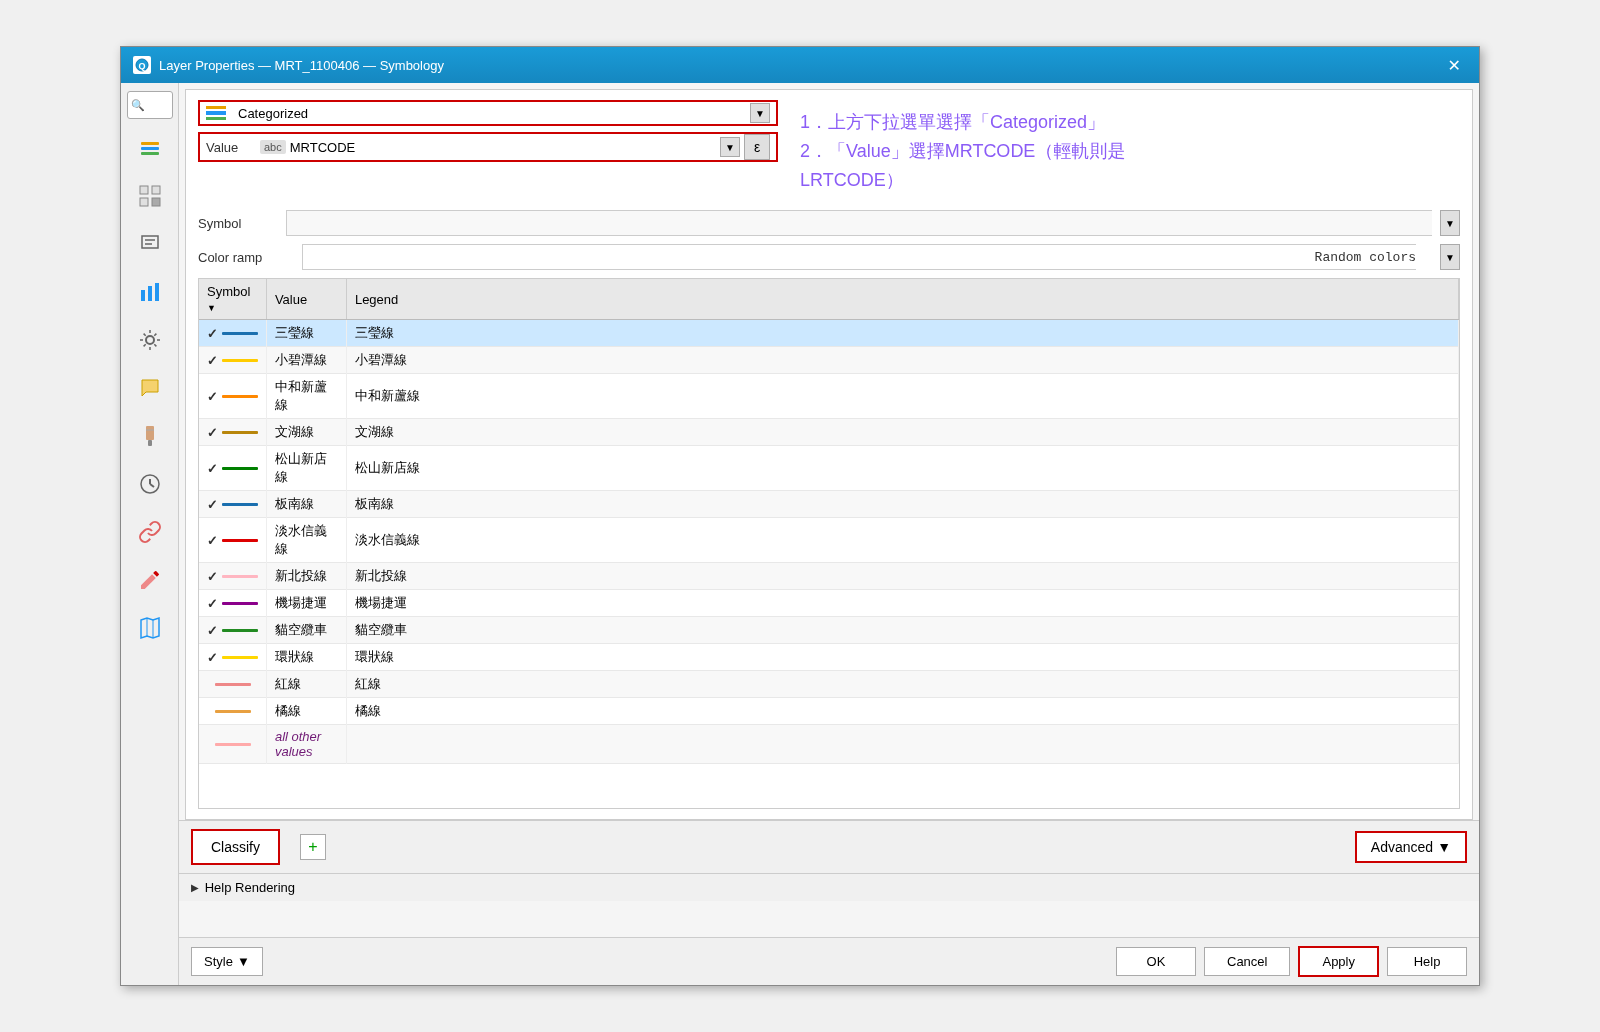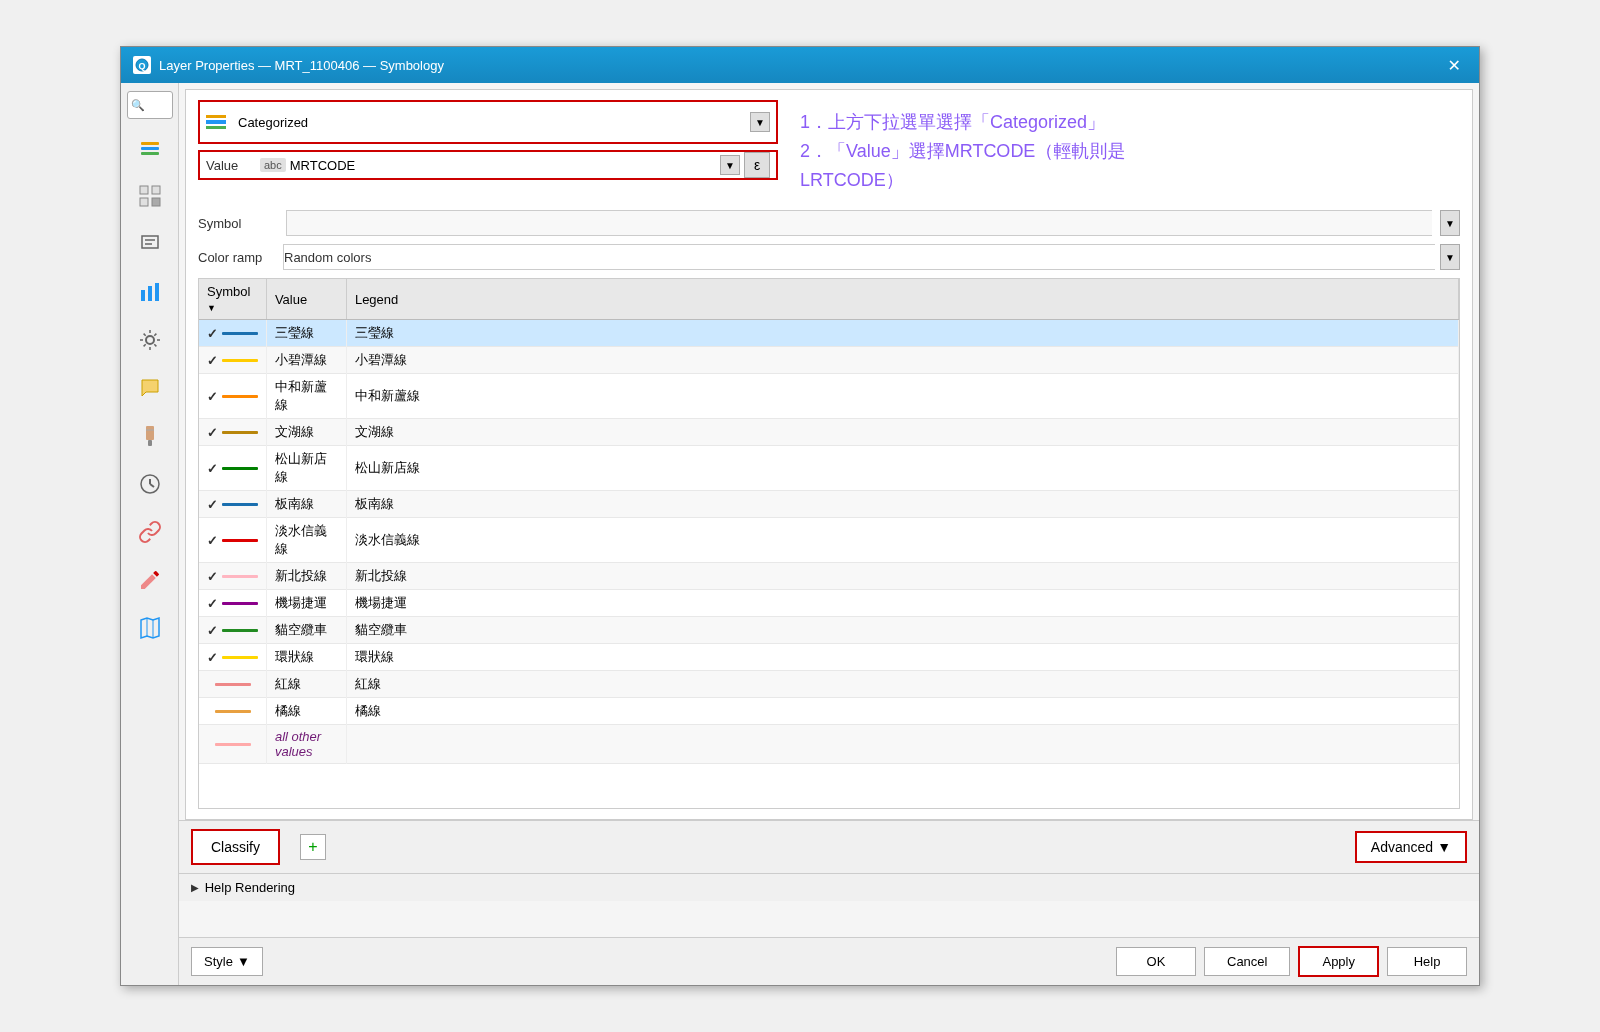--- a/index.html
+++ b/index.html
@@ -221,40 +221,41 @@
       height: 26px;
       background: #f8f8f8;
       border: 1px solid #ccc;
       border-right: none;
     }
 
     
     .color-ramp-row {
       display: flex;
       align-items: center;
-      gap: 5px;
+      gap: 24px;
     }
 
     .color-ramp-label {
       min-width: 80px;
       color: #333;
       font-size: 13px;
     }
 
     .color-ramp-display {
       flex: 1;
       height: 26px;
       background: white;
       border: 1px solid #ccc;
       border-right: none;
       display: flex;
       align-items: center;
-      justify-content: flex-start;
+      justify-content: flex-end;
       font-size: 13px;
       color: #333;
+      font-family: Liberation Mono, monospace;
     }
 
     
     .table-container {
       flex: 1;
       border: 1px solid #ccc;
       overflow-y: auto;
     }
 
     table {
@@ -432,21 +433,21 @@
 
     .apply-btn {
       border: 2px solid #c00;
     }
 
     .full-dropdown-row {
       display: flex;
       align-items: center;
       border: 2px solid #c00;
       background: white;
-      height: 44px;
+      height: 26px;
       padding: 0 6px;
     }
 
     .full-dropdown-row .label-part {
       display: flex;
       align-items: center;
       gap: 6px;
       flex: 1;
     }
 

